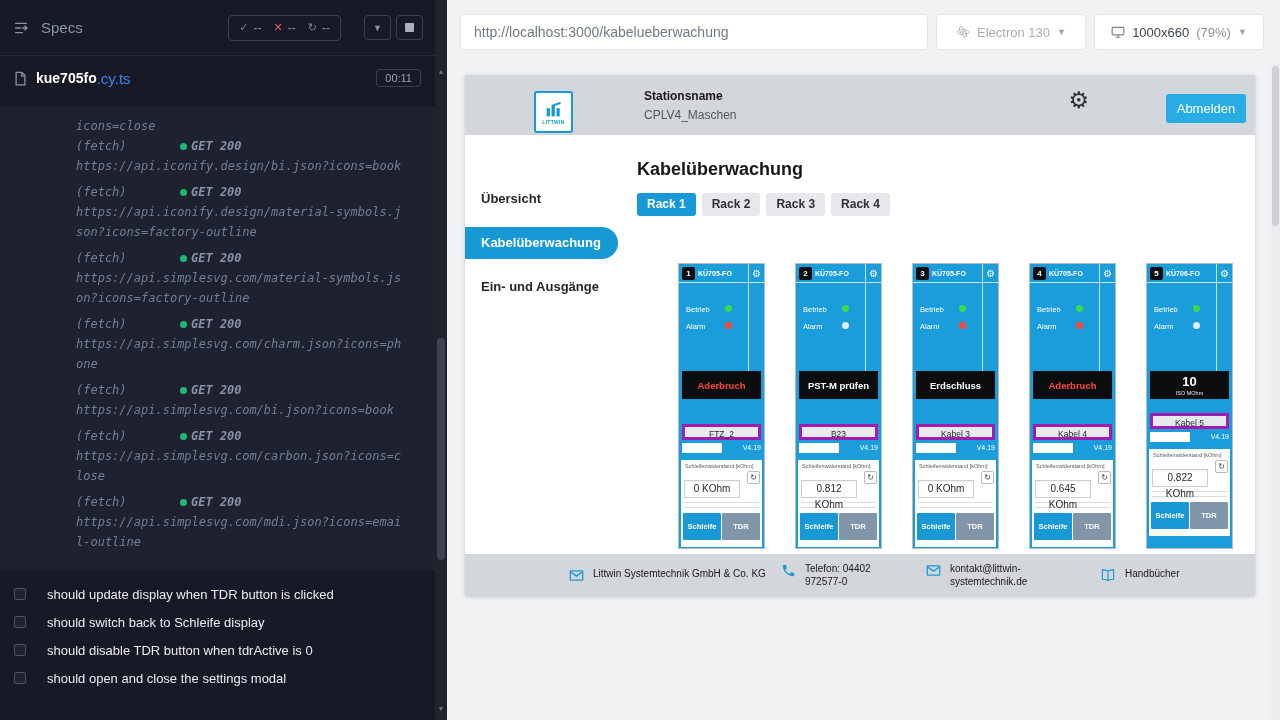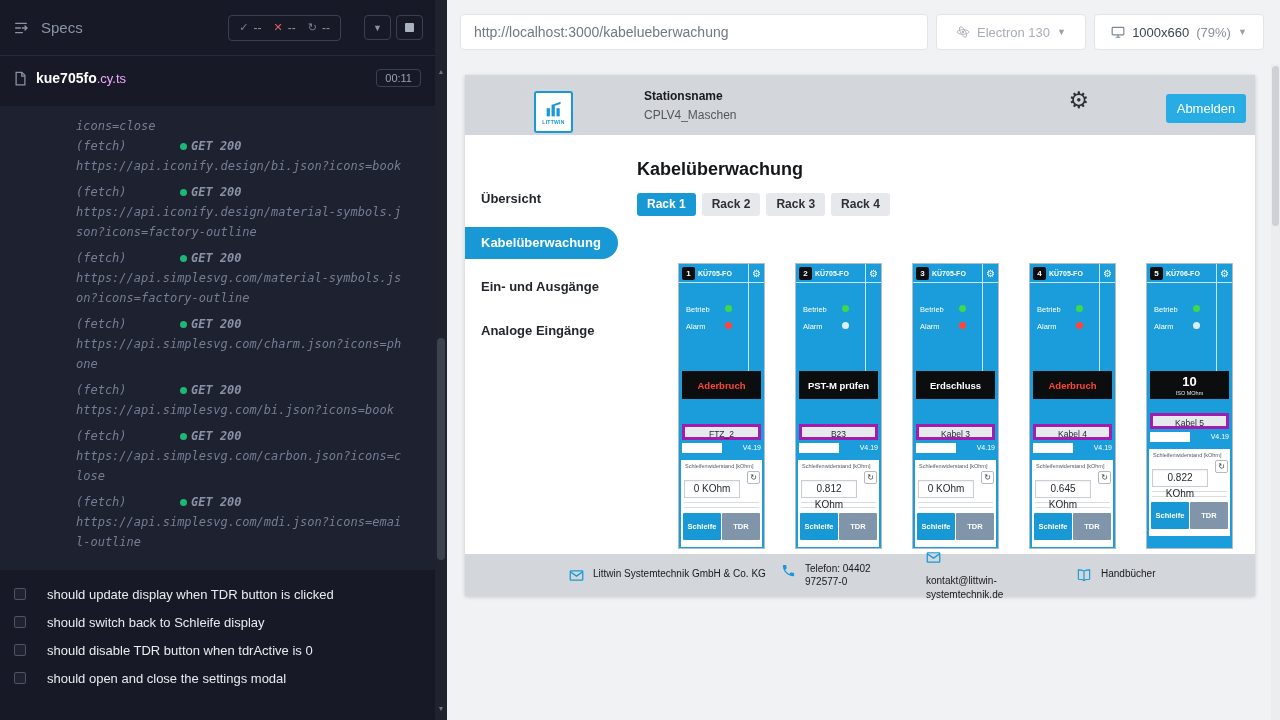--- a/index.html
+++ b/index.html
@@ -12,21 +12,21 @@
   .r-spacer { flex:1; }
   .stats { display:flex; align-items:center; gap:12px; border:1px solid #3a4054; border-radius:4px; padding:5px 10px; margin-right:18px; }
   .stat { display:flex; align-items:center; gap:5px; font-size:12px; color:#8b93a7; }
   .stat .ic { font-size:11px; }
   .ic-pass { color:#7a8399; } .ic-fail { color:#e25f6b; } .ic-pend { color:#7a8399; }
   .sq-btn { width:27px; height:25px; border:1px solid #3a4054; border-radius:4px; display:flex; align-items:center; justify-content:center; margin-left:5px; cursor:pointer; }
   .chev { color:#8b93a7; font-size:9px; }
   .stop-square { width:9px; height:9px; background:#aab1c0; border-radius:1px; }
   .spec-row { height:44px; display:flex; align-items:center; padding:0 14px; }
   .spec-name { color:#fff; font-weight:bold; font-size:14px; margin-left:9px; }
-  .spec-ext { color:#f0abfc; font-size:13px; }
+  .spec-ext { color:#3b82f6; font-size:15px; }
   .timer { border:1px solid #3a4054; border-radius:4px; padding:2px 8px; font-size:11px; color:#98a0b4; }
   .log { background:#1d2130; margin-top:6px; padding:10px 16px 12px; font-family:"DejaVu Sans Mono", monospace; font-style:italic; font-size:12px; color:#767e93; }
   .log-line { line-height:20px; margin-left:60px; }
   .log-entry { margin-bottom:6px; cursor:pointer; }
   .log-head { line-height:20px; margin-left:60px; display:flex; align-items:center; }
   .log-prefix { display:inline-block; width:104px; }
   .dot { width:7px; height:7px; border-radius:50%; background:#1db873; display:inline-block; margin-right:4px; flex:0 0 auto; }
   .log-status { color:#8a92a6; font-weight:bold; }
   .log-url { line-height:20px; margin-left:60px; width:330px; word-break:break-all; }
   .tests { margin-top:10px; }
@@ -98,21 +98,21 @@
   .m-value { margin:11px 0 0 3px; width:56px; height:18px; background:#fff; border:1px solid #c9ced4; box-shadow:inset 0 1px 2px rgba(0,0,0,.06); font-size:10px; line-height:16px; text-align:center; color:#26292e; }
   .m-line { height:1px; background:#dadde0; margin:4px 3px 0; }
   .m-buttons { position:absolute; left:2px; right:2px; bottom:7px; display:flex; gap:1px; }
   .m-buttons button { flex:1; height:27px; border:none; color:#fff; font-size:7.5px; font-weight:bold; font-family:inherit; border-radius:1px; cursor:pointer; }
   .btn-schleife { background:#1899d6; flex:1.08; }
   .btn-tdr { background:#8095aa; }
 
   .app-footer { position:absolute; bottom:0; left:0; right:0; height:42px; background:#d3d6da; display:flex; align-items:center; padding-left:104px; }
   .f-item { display:flex; align-items:flex-start; gap:9px; }
   .f-item + .f-item { margin-left:13px; }
-  .f-item.m3 { margin-left:24px;flex-direction:column; } .f-item.m4 { margin-left:64px; }
+  .f-item.m3 { margin-left:24px; } .f-item.m4 { margin-left:64px; }
   .f-icon { flex:0 0 auto; margin-top:1px; line-height:0; }
   .f-text { font-size:10px; color:#17191c; line-height:1.35; }
   .w1 { width:175px; } .w2 { width:97px; } .w3 { width:86px; }
 
   
   #page-scroll { position:absolute; right:0; top:64px; bottom:0; width:9px; background:#ebedef; }
   #page-scroll .thumb { position:absolute; left:1px; top:2px; width:7px; height:160px; background:#cdd0d4; border-radius:4px; cursor:pointer; }
 </style>
 </head>
 <body>
@@ -296,21 +296,20 @@
         <div class="station-value">CPLV4_Maschen</div>
       </div>
       <span class="header-gear">⚙</span>
       <button class="logout">Abmelden</button>
     </div>
 
     <nav class="sidebar">
       <div class="nav-item">Übersicht</div>
       <div class="nav-item active">Kabelüberwachung</div>
       <div class="nav-item">Ein- und Ausgänge</div>
-      <div class="nav-item">Analoge Eingänge</div>
     </nav>
 
     <section class="content">
       <h1 class="page-title">Kabelüberwachung</h1>
       <div class="tabs">
         <span class="tab active">Rack 1</span>
         <span class="tab">Rack 2</span>
         <span class="tab">Rack 3</span>
         <span class="tab">Rack 4</span>
       </div>

